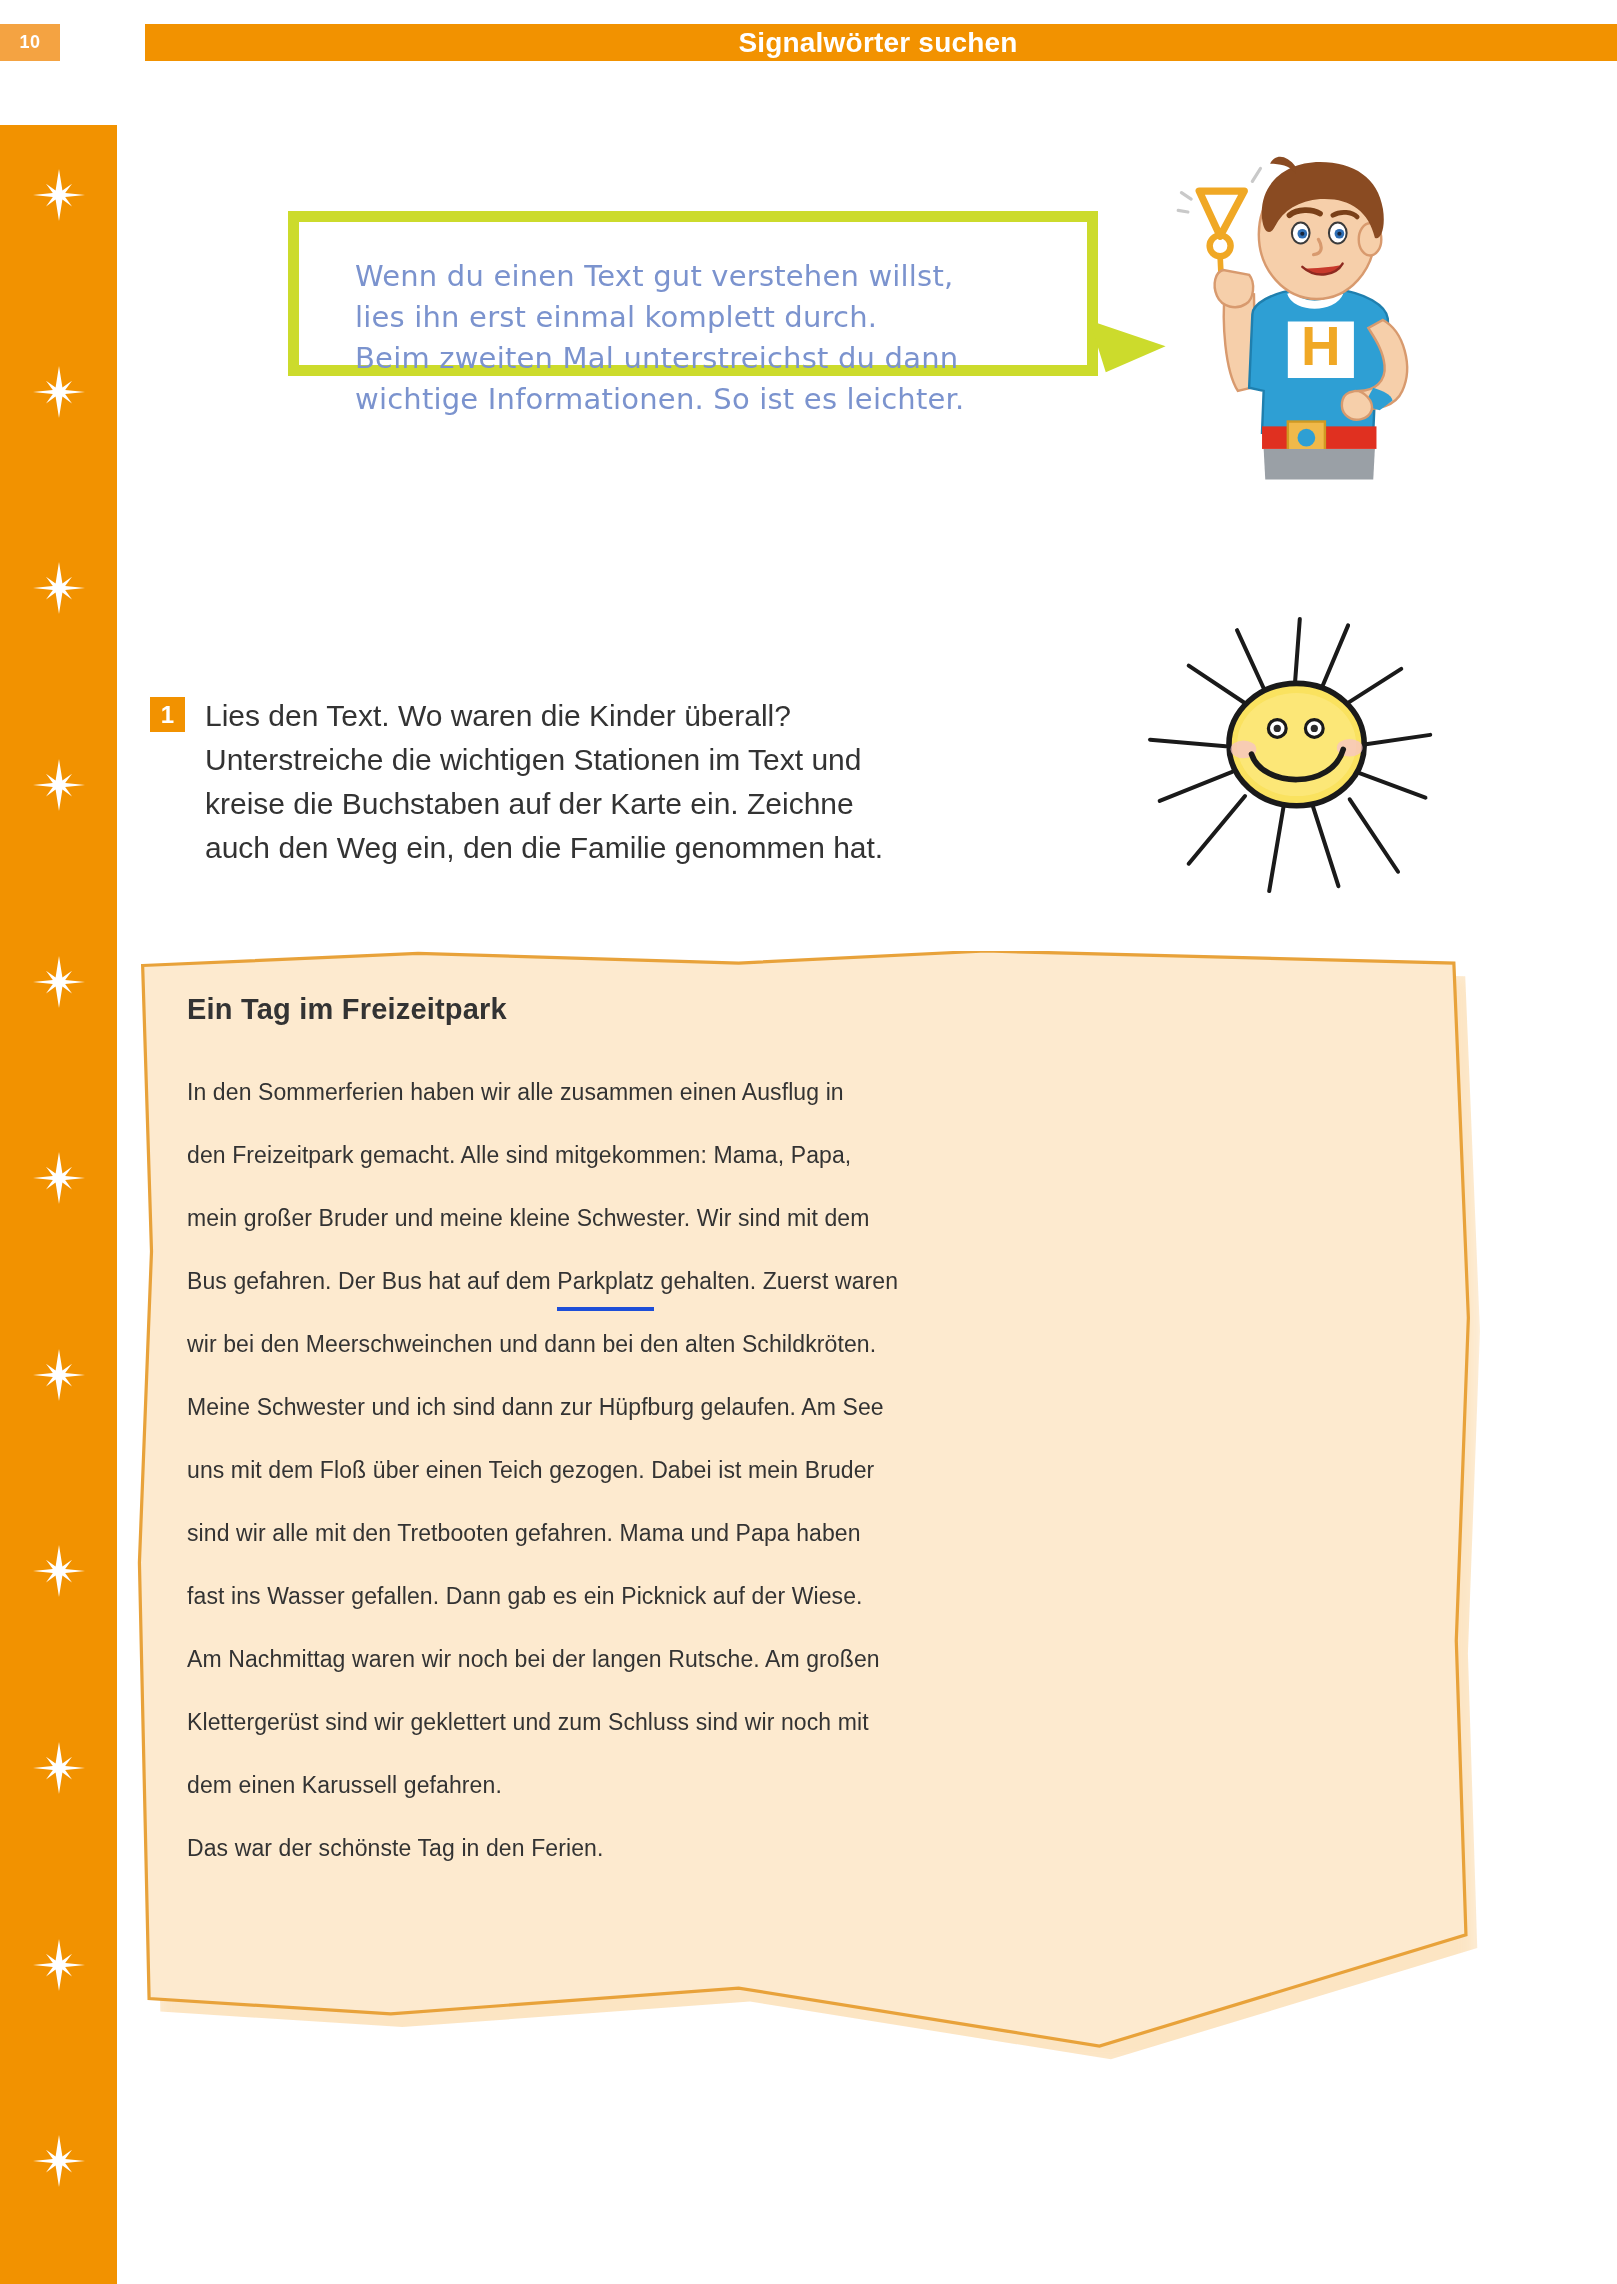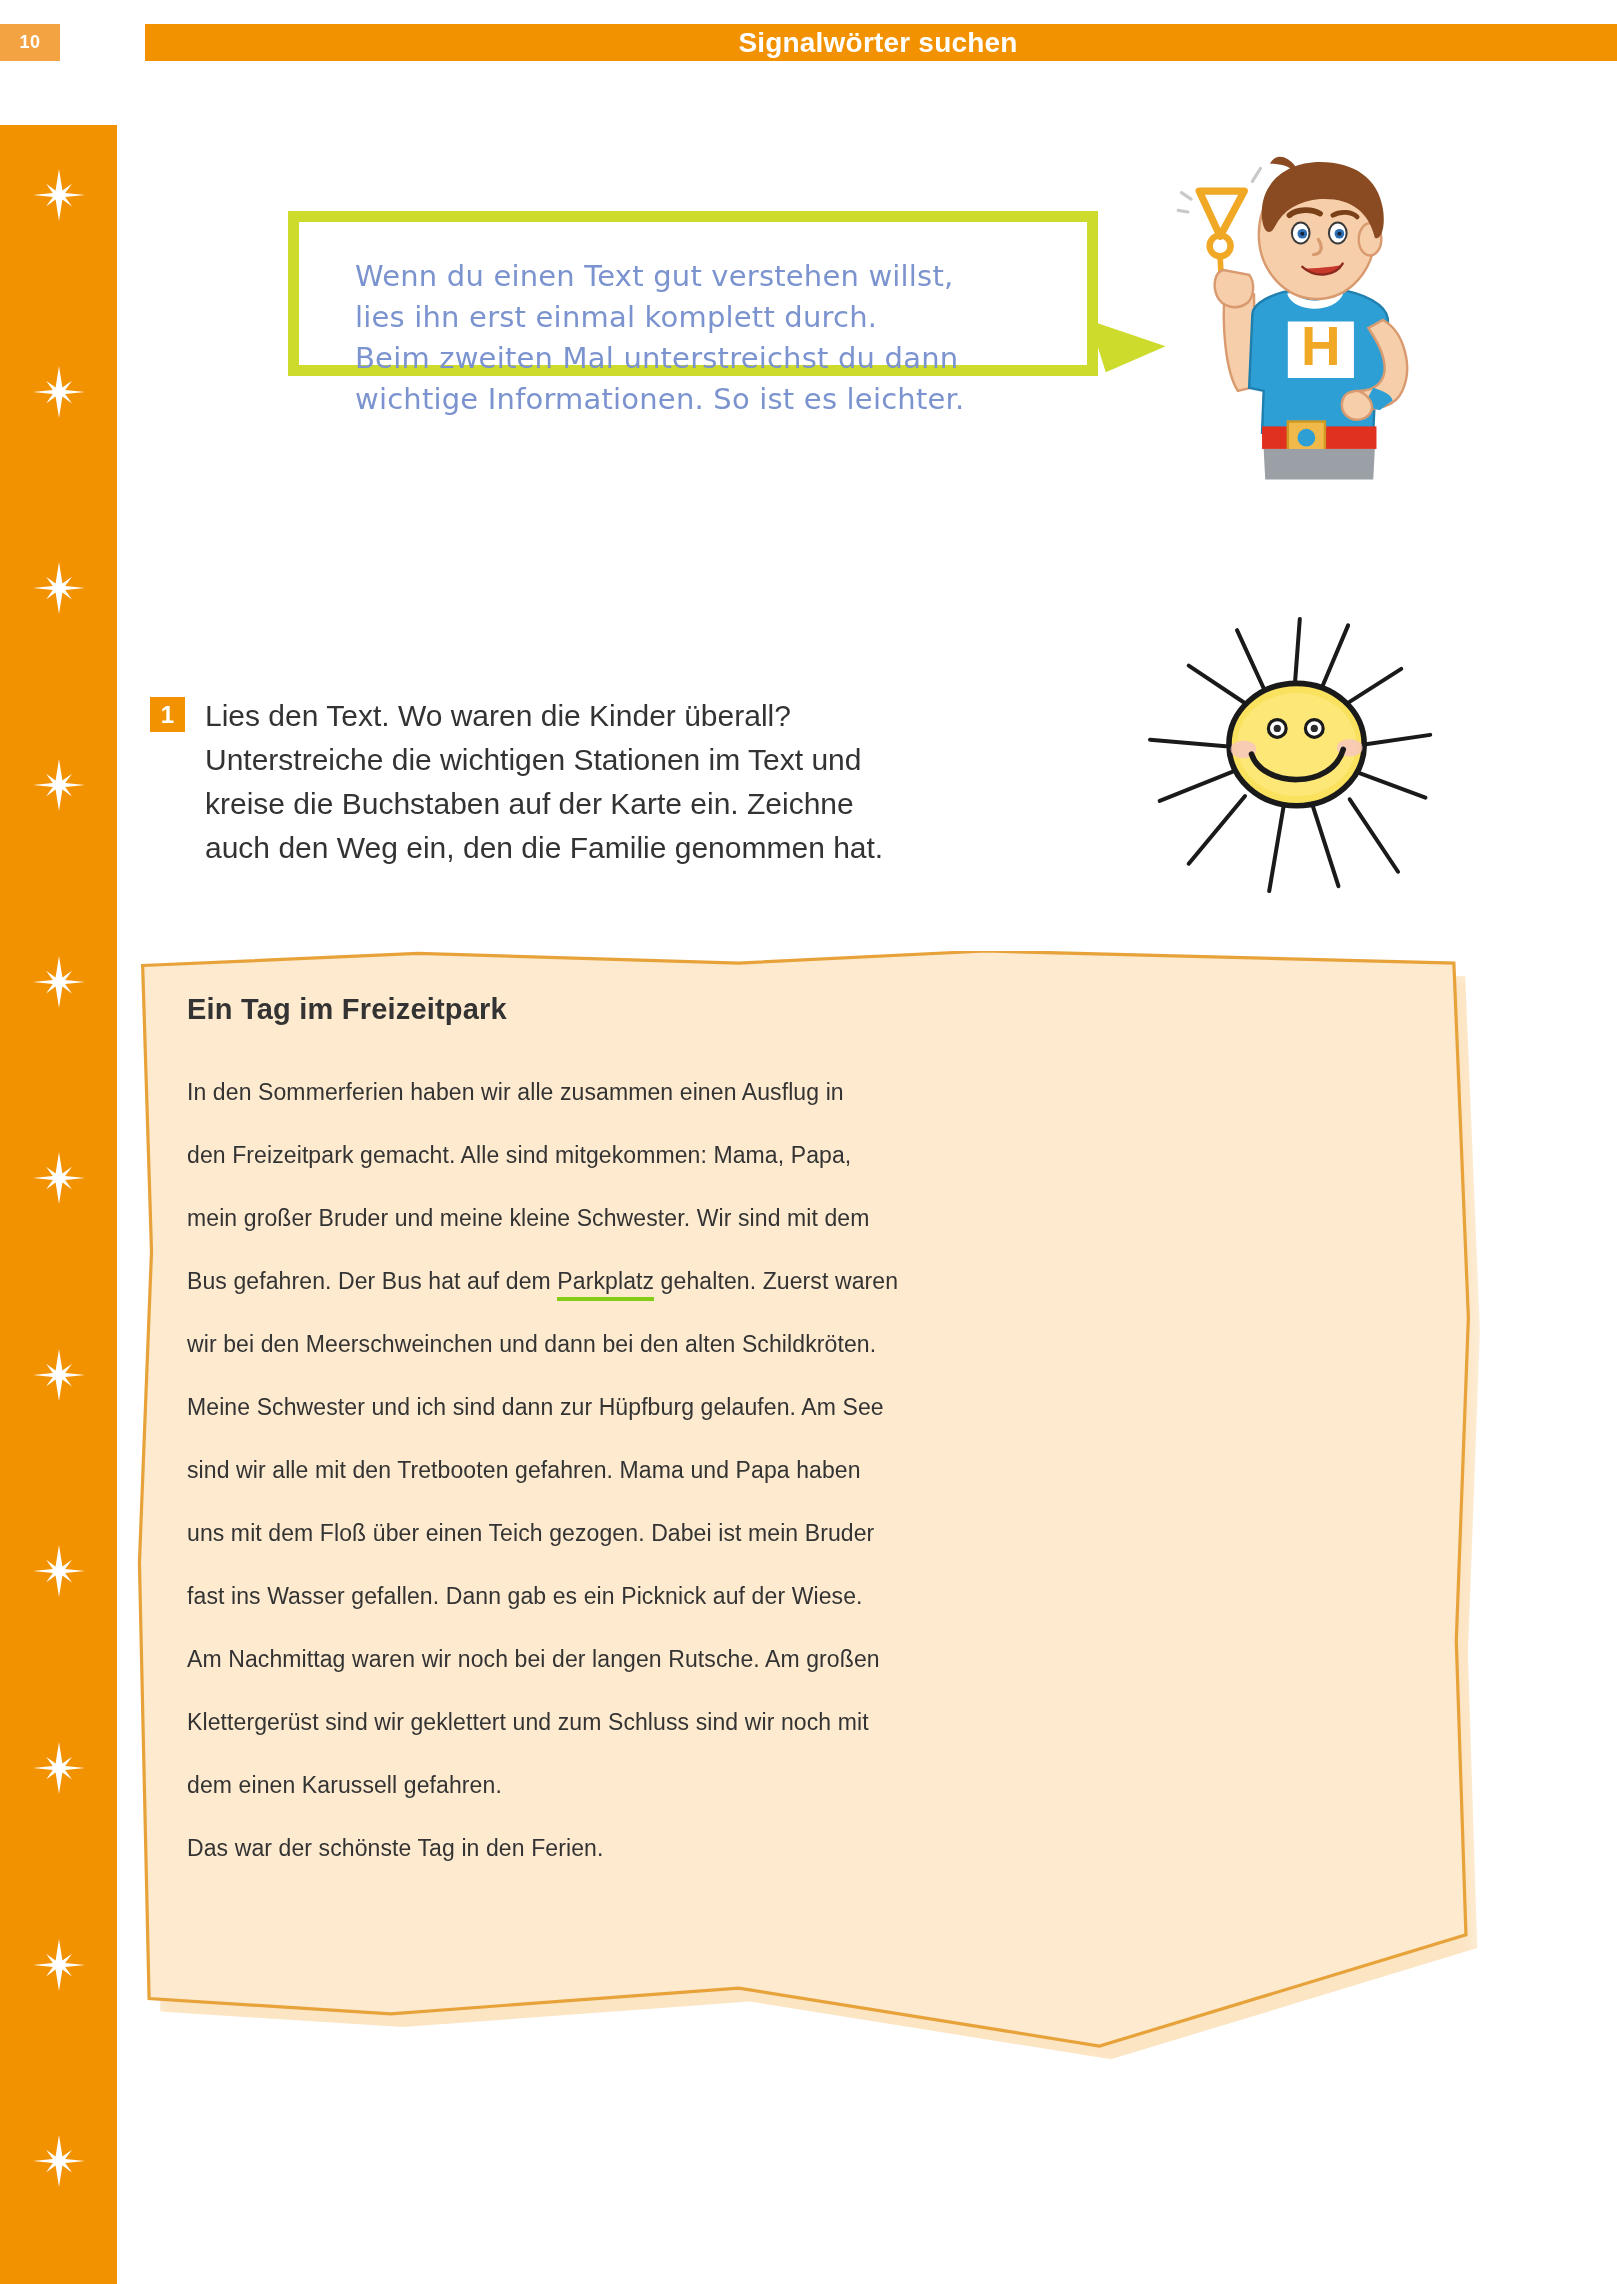--- a/index.html
+++ b/index.html
@@ -97,21 +97,21 @@
   }
   #story-title{
     color:#333333;font-size:29px;font-weight:bold;margin-bottom:35px;
     letter-spacing:0.2px;
   }
   .story-line{
     color:#333333;font-size:23px;line-height:63px;letter-spacing:0.1px;
     white-space:pre;
   }
   .u-green{
-    border-bottom:4px solid #84cc16;padding-bottom:3px;
+    border-bottom:4px solid #1d4ed8;padding-bottom:13px;
   }
 </style>
 </head>
 <body>
 
 <div id="page-number">
   <span>10</span>
 </div>
 
 <div id="header-bar">
@@ -292,22 +292,22 @@
   </svg>
   <div id="text-card-inner">
     <div id="story-title">Ein Tag im Freizeitpark</div>
     <div id="story-lines">
         <div class="story-line">In den Sommerferien haben wir alle zusammen einen Ausflug in</div>
         <div class="story-line">den Freizeitpark gemacht. Alle sind mitgekommen: Mama, Papa,</div>
         <div class="story-line">mein großer Bruder und meine kleine Schwester. Wir sind mit dem</div>
         <div class="story-line"><span>Bus gefahren. Der Bus hat auf dem </span><span class="u-green">Parkplatz</span><span> gehalten. Zuerst waren</span></div>
         <div class="story-line">wir bei den Meerschweinchen und dann bei den alten Schildkröten.</div>
         <div class="story-line">Meine Schwester und ich sind dann zur Hüpfburg gelaufen. Am See</div>
+        <div class="story-line">uns mit dem Floß über einen Teich gezogen. Dabei ist mein Bruder</div>
         <div class="story-line">sind wir alle mit den Tretbooten gefahren. Mama und Papa haben</div>
-        <div class="story-line">uns mit dem Floß über einen Teich gezogen. Dabei ist mein Bruder</div>
         <div class="story-line">fast ins Wasser gefallen. Dann gab es ein Picknick auf der Wiese.</div>
         <div class="story-line">Am Nachmittag waren wir noch bei der langen Rutsche. Am großen</div>
         <div class="story-line">Klettergerüst sind wir geklettert und zum Schluss sind wir noch mit</div>
         <div class="story-line">dem einen Karussell gefahren.</div>
         <div class="story-line">Das war der schönste Tag in den Ferien.</div>
       </div>
   </div>
 </div>
 
 

